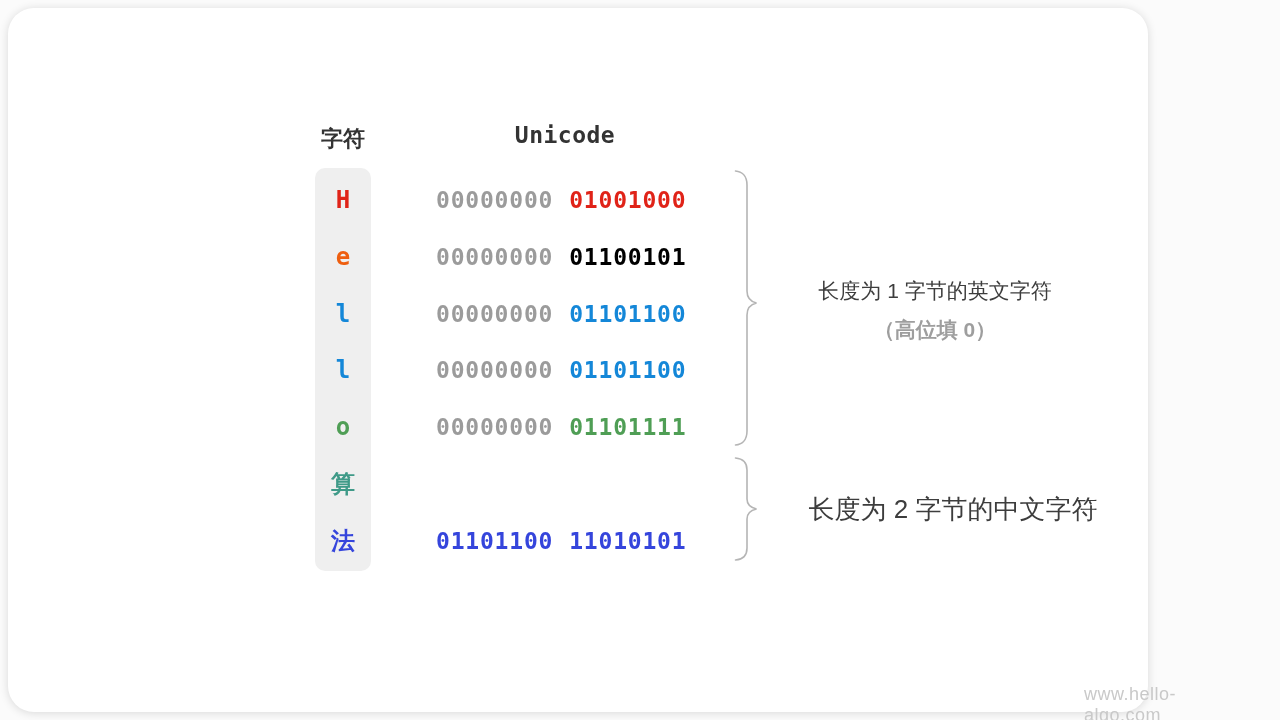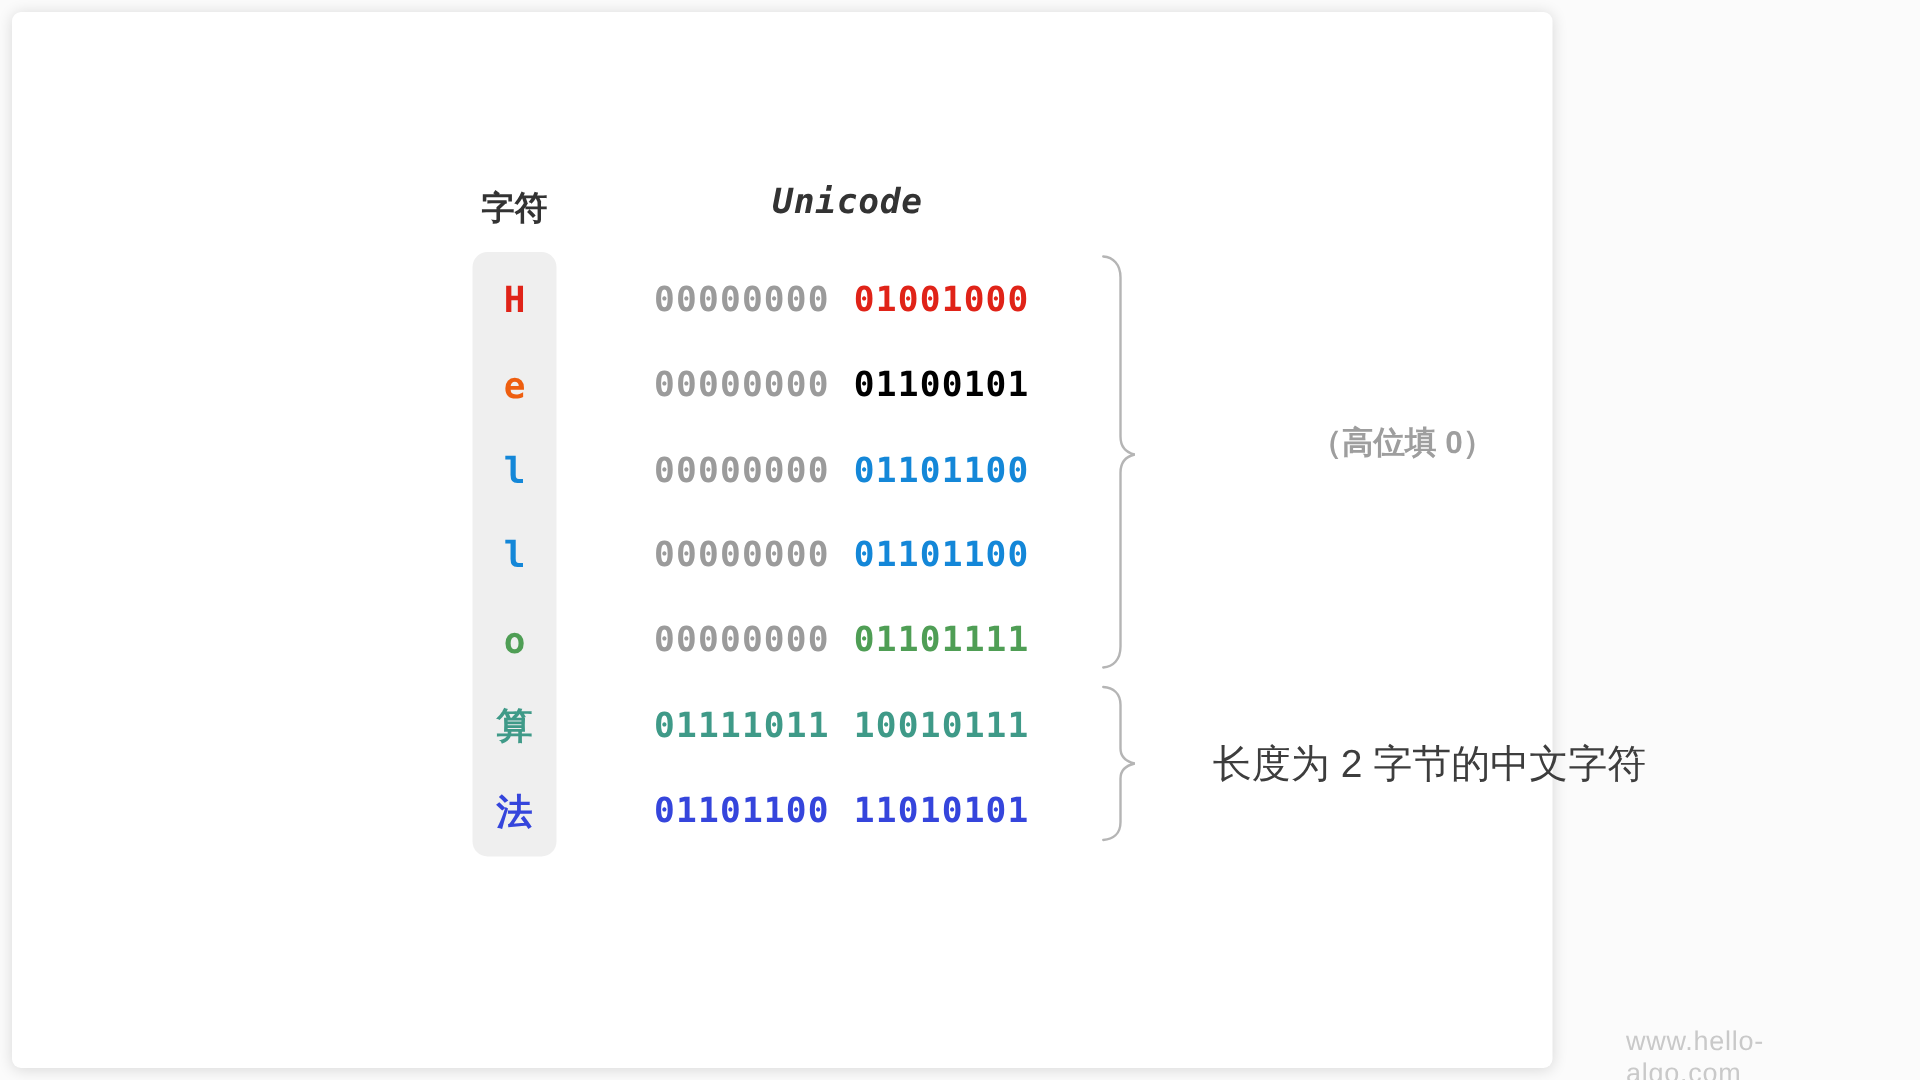--- a/index.html
+++ b/index.html
@@ -7,36 +7,35 @@
   .page {
     position: relative;
     width: 1280px;
     height: 720px;
     font-family: "Liberation Sans", "DejaVu Sans", sans-serif;
     overflow: hidden;
   }
   .card {
     position: absolute;
     left: 8px; top: 8px;
-    width: 1027px; height: 704px;
+    width: 1140px; height: 704px;
     background: #ffffff;
-    border-radius: 6px;
+    border-radius: 26px;
     box-shadow: 0 1px 10px rgba(0,0,0,0.14);
   }
   .mono { font-family: "DejaVu Sans Mono", "Liberation Mono", monospace; }
 
   .col-header-char {
     position: absolute; left: 285px; top: 116px; width: 100px;
     text-align: center; font-size: 22px; font-weight: 700; color: #333333;
   }
   .col-header-unicode {
     position: absolute; left: 457px; top: 114px; width: 200px;
     text-align: center; font-size: 23px; font-weight: 700; color: #333333;
     letter-spacing: 0.5px;
-    font-style: italic;
   }
   .char-column-bg {
     position: absolute; left: 307px; top: 160px;
     width: 56px; height: 403px;
     background: #efefef; border-radius: 10px;
   }
   .row {
     position: absolute; left: 0; width: 1280px; height: 58px;
     display: flex; align-items: center;
   }
@@ -113,41 +112,39 @@
 
     <div class="row" style="top:390px">
       <span class="char-cell" style="color: rgb(79, 158, 85);">o</span>
       <span class="bin-cell">
         <span style="color: rgb(155, 155, 155);">00000000</span><span class="byte2" style="color: rgb(79, 158, 85);">01101111</span>
       </span>
     </div>
 
     <div class="row" style="top:447px">
       <span class="char-cell" style="color: rgb(63, 154, 136);">算</span>
-      <span class="bin-cell">
-        <span style="color: rgb(63, 154, 136);">01111011</span><span class="byte2" style="color: rgb(63, 154, 136);">10010111</span>
-      </span>
     </div>
 
     <div class="row" style="top:504px">
       <span class="char-cell" style="color: rgb(53, 69, 220);">法</span>
       <span class="bin-cell">
         <span style="color: rgb(53, 69, 220);">01101100</span><span class="byte2" style="color: rgb(53, 69, 220);">11010101</span>
       </span>
     </div>
 
     <svg class="brace" style="left:720px; top:155px;" width="40" height="290" viewBox="0 0 40 290">
       <path d="M 7.5 8 C 14 8.5 19 13 19 22 L 19 128 C 19 134 22 138.5 28.5 140 C 22 141.5 19 146 19 152 L 19 268 C 19 277 14 281.5 7.5 282" fill="none" stroke="#b5b5b5" stroke-width="1.6" stroke-linecap="round"></path>
     </svg>
 
     <svg class="brace" style="left:720px; top:442px;" width="40" height="118" viewBox="0 0 40 118">
       <path d="M 7.5 8 C 14 8.5 19 12 19 20 L 19 49 C 19 54 22 57.5 28.5 59 C 22 60.5 19 64 19 69 L 19 98 C 19 106 14 109.5 7.5 110" fill="none" stroke="#b5b5b5" stroke-width="1.6" stroke-linecap="round"></path>
     </svg>
 
     <div class="annotation-1">
+      <div class="line1">长度为 1 字节的英文字符</div>
       <div class="line2">（高位填 0）</div>
     </div>
 
     <div class="annotation-2">长度为 2 字节的中文字符</div>
 
     <div class="watermark">www.hello-algo.com</div>
 
   </div>
 </div>
 

